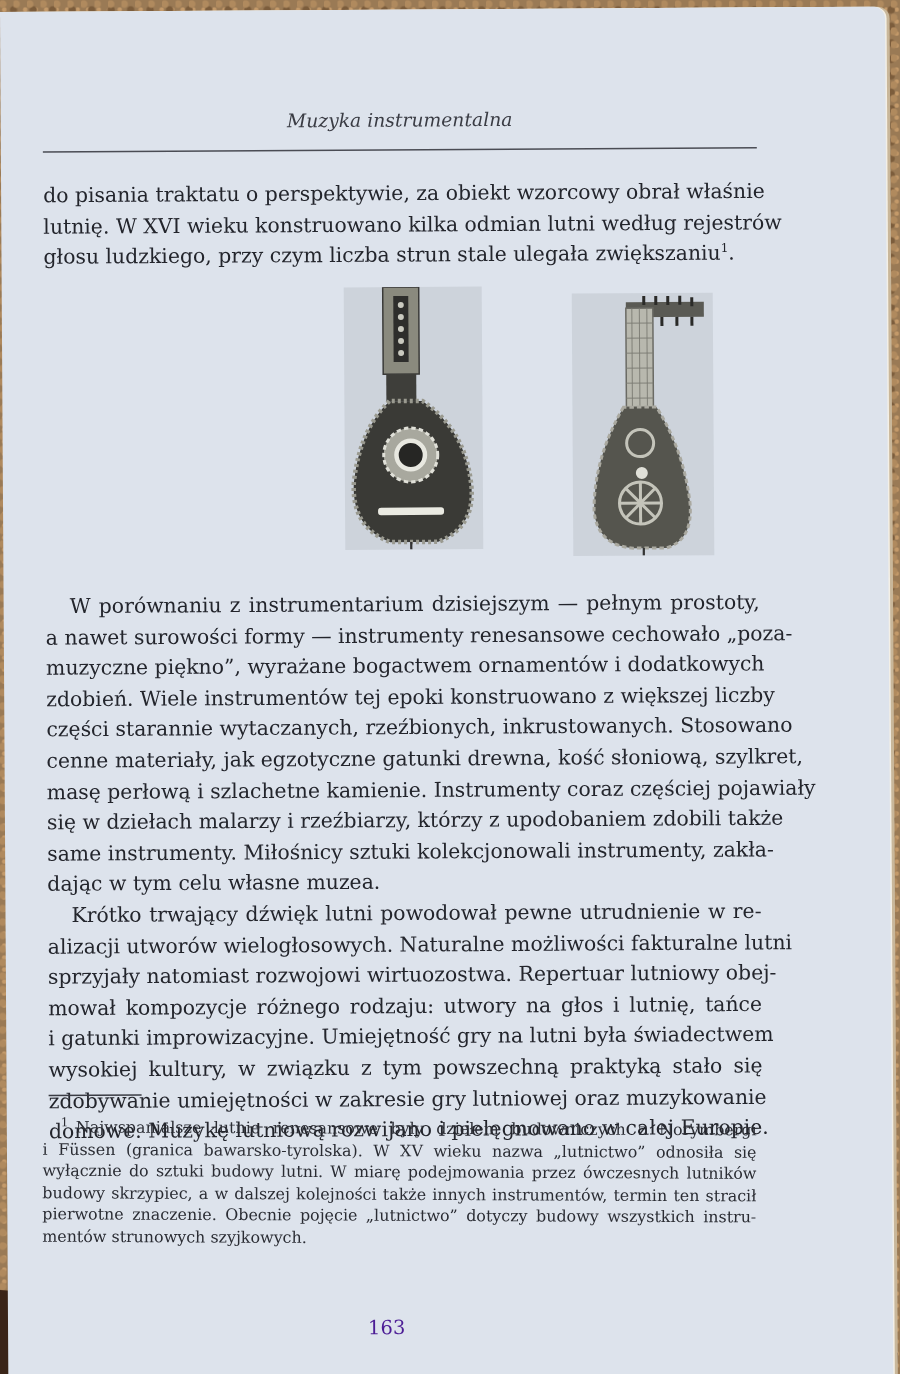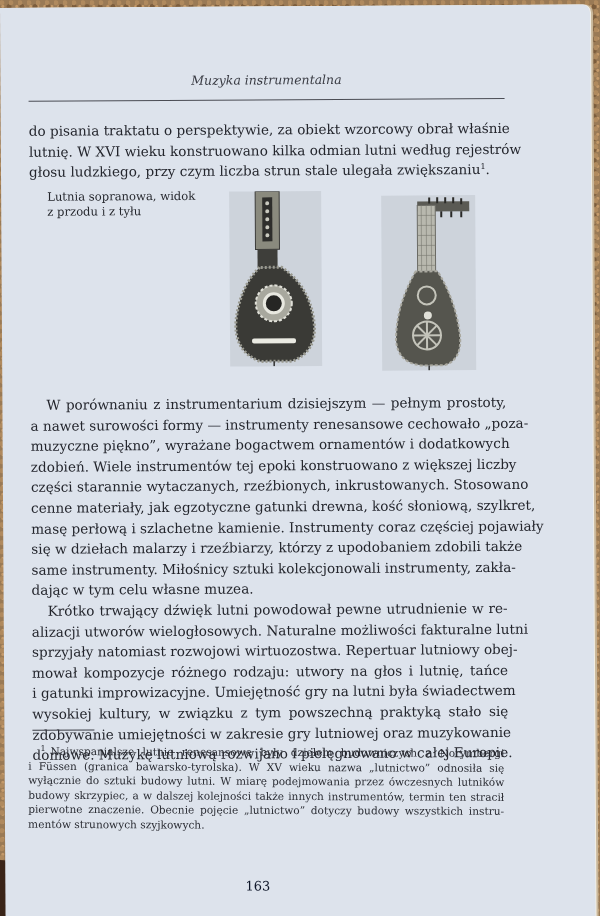--- a/index.html
+++ b/index.html
@@ -56,43 +56,39 @@
   .footnote {
     position: absolute; left: 24px; top: 734px; width: 476px;
     font-size: 10.6px; line-height: 14.5px; color: #2a2c33;
     transform: rotate(0.6deg); transform-origin: 0 0;
   }
   .footnote .line { display: block; text-align: justify; text-align-last: justify; white-space: nowrap; }
   .footnote .line.last { text-align-last: left; }
   .footnote .line.indent { text-indent: 12px; }
   .fn-mark { font-size: 8px; vertical-align: 4px; margin-right: 5px; }
   .page-number {
-    position: absolute; left: 240px; top: 872px; width: 30px; font-size: 13px; color: #0f172a;
+    position: absolute; left: 240px; top: 872px; width: 30px; font-size: 13px; color: #4c1d95;
   }
 </style>
 </head>
 <body>
 
 <div class="page-shade"></div>
 
 <div class="page">
 
   <div class="running-head">Muzyka instrumentalna</div>
   <div class="head-rule"></div>
 
   <div class="body-text t1">
     <span class="line">do pisania traktatu o perspektywie, za obiekt wzorcowy obrał właśnie</span>
     <span class="line">lutnię. W XVI wieku konstruowano kilka odmian lutni według rejestrów</span>
     <span class="line last"><span>głosu ludzkiego, przy czym liczba strun stale ulegała zwiększaniu</span><sup>1</sup><span>.</span></span>
   </div>
 
-  <div class="caption">
-    <div>Lutnia sopranowa, widok</div>
-    <div>z przodu i z tyłu</div>
-  </div>
 
   <div class="figure fig-front">
     <svg width="92" height="175" viewBox="0 0 92 175">
       <rect x="26" y="0" width="24" height="58" fill="#8a8a7e" stroke="#3a3a38" stroke-width="1"></rect>
       <rect x="33" y="6" width="10" height="44" fill="#2e2e2c"></rect>
       <g fill="#c9c9bf">
         <circle cx="38" cy="12" r="2"></circle>
           <circle cx="38" cy="20" r="2"></circle>
           <circle cx="38" cy="28" r="2"></circle>
           <circle cx="38" cy="36" r="2"></circle>

